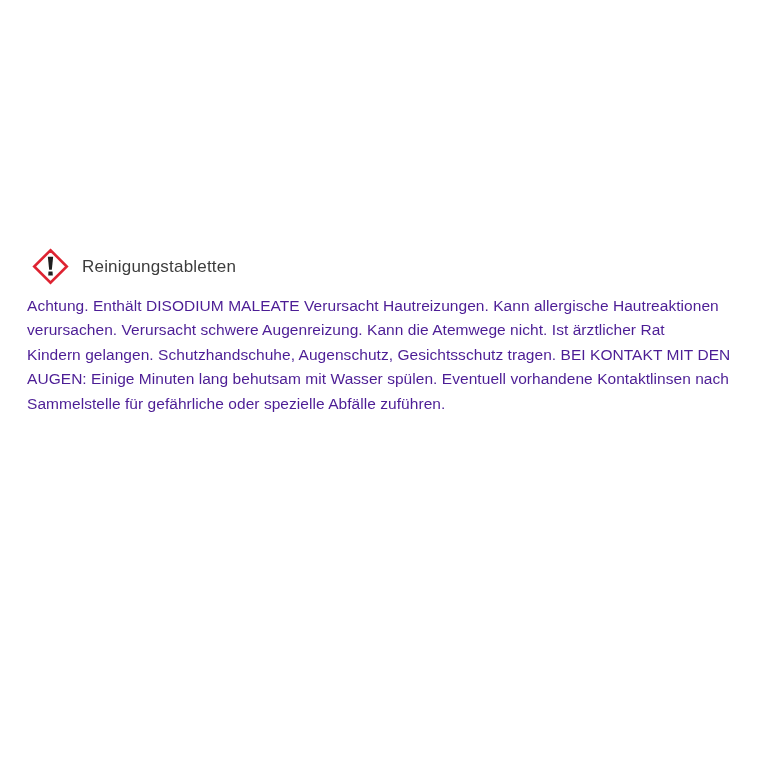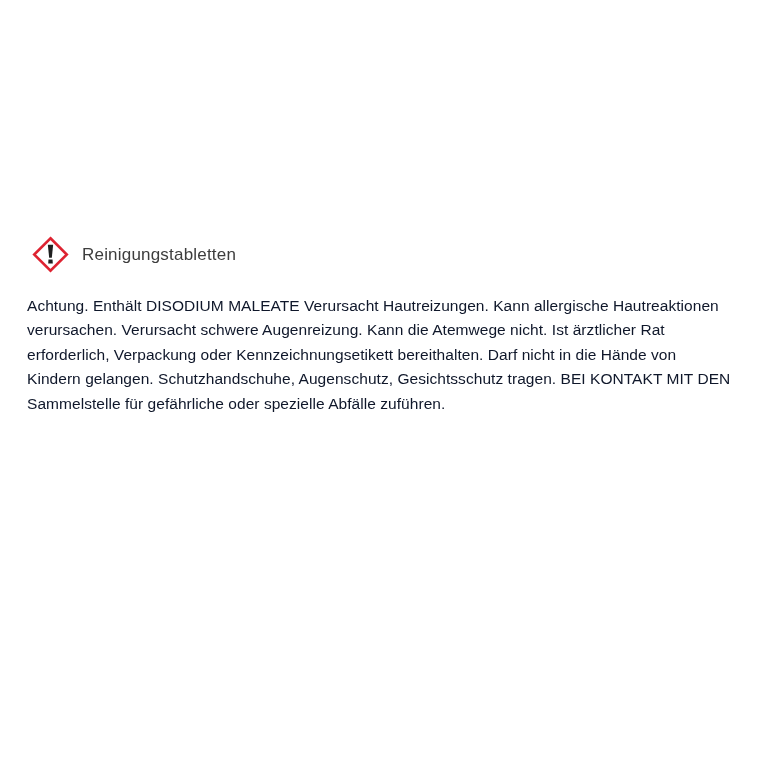--- a/index.html
+++ b/index.html
@@ -12,21 +12,21 @@
     font-family: "Liberation Sans", "DejaVu Sans", sans-serif;
   }
   .page {
     position: relative;
     width: 773px;
     height: 773px;
     background: #ffffff;
   }
   .header {
     position: absolute;
-    top: 236px;
+    top: 248px;
     left: 32px;
     display: flex;
     align-items: center;
     gap: 13px;
   }
   .ghs-icon {
     width: 37px;
     height: 37px;
     display: inline-block;
     flex: 0 0 auto;
@@ -44,21 +44,21 @@
     letter-spacing: 0.2px;
     white-space: nowrap;
   }
   .safety-paragraph {
     position: absolute;
     top: 294px;
     left: 27px;
     width: 746px;
     font-size: 15.5px;
     line-height: 24.4px;
-    color: #0f172a;
+    color: #4c1d95;
     letter-spacing: 0.05px;
   }
   .safety-paragraph .line {
     white-space: nowrap;
   }
 </style>
 </head>
 <body>
 
 <div class="page">
@@ -70,18 +70,18 @@
         <path d="M42.8,23.5 L57.2,23.5 L53.6,58.5 L46.4,58.5 Z" fill="#1f1f1f"></path>
         <path d="M44.6,63.5 L55.4,63.5 L56.2,74 L43.8,74 Z" fill="#1f1f1f"></path>
       </svg>
     </span>
     <h1 class="title">Reinigungstabletten</h1>
   </div>
 
   <div class="safety-paragraph">
       <div class="line">Achtung. Enthält DISODIUM MALEATE Verursacht Hautreizungen. Kann allergische Hautreaktionen</div>
       <div class="line">verursachen. Verursacht schwere Augenreizung. Kann die Atemwege nicht. Ist ärztlicher Rat</div>
-      <div class="line">erforderlich, Verpackung oder Kennzeichnungsetikett bereithalten. Darf nicht in die Hände von</div>
       <div class="line">Kindern gelangen. Schutzhandschuhe, Augenschutz, Gesichtsschutz tragen. BEI KONTAKT MIT DEN</div>
+      <div class="line">AUGEN: Einige Minuten lang behutsam mit Wasser spülen. Eventuell vorhandene Kontaktlinsen nach</div>
       <div class="line">Sammelstelle für gefährliche oder spezielle Abfälle zuführen.</div>
     </div>
 
 </div>
 
 </body></html>

